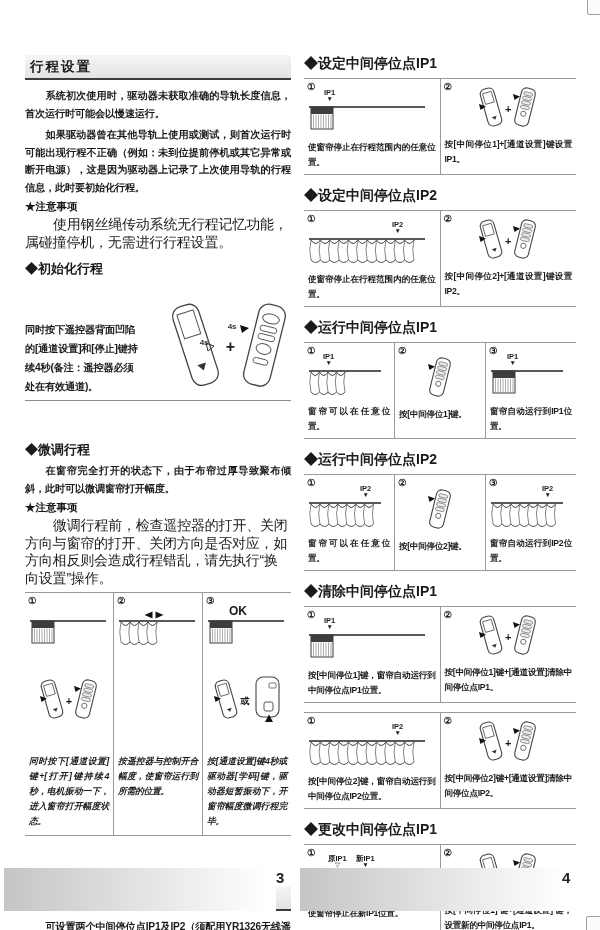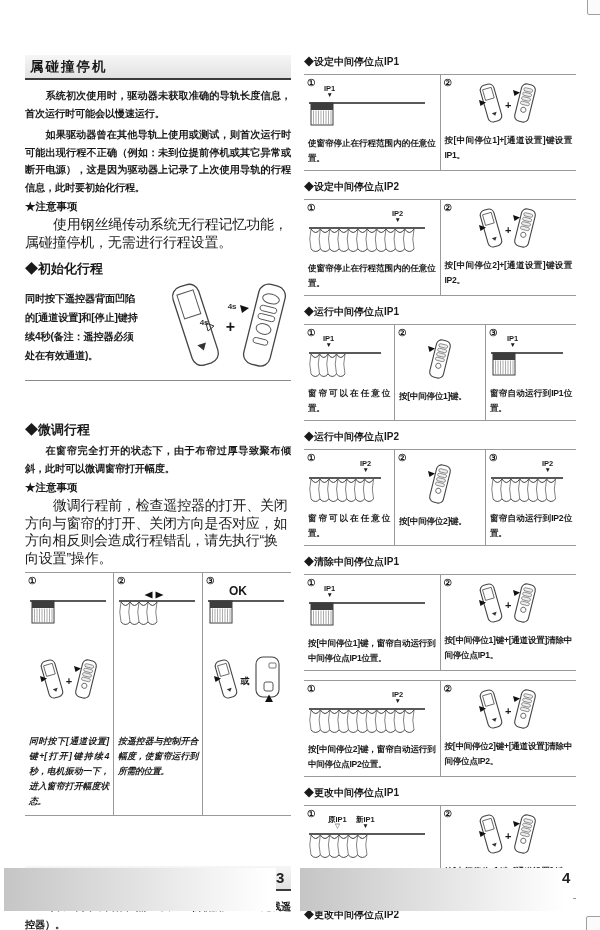--- a/index.html
+++ b/index.html
@@ -15,21 +15,21 @@
     padding:3px 5px 2px;letter-spacing:2px;}
   
   .para{font-size:10.2px;line-height:17.5px;font-weight:bold;margin:4px 0 0;
     text-indent:2em;letter-spacing:-0.2px;text-align:justify;}
   .note-label{font-size:10.5px;font-weight:bold;margin:4px 0 0;}
   .note-text{font-size:14px;line-height:17.5px;font-weight:normal;margin:2px 0 0;
     text-indent:2em;letter-spacing:-0.2px;}
   .sub-title{font-size:13px;font-weight:bold;margin:9px 0 0;}
 
   
-  .init-fig{display:flex;margin-top:0;align-items:center;gap:24px;}
+  .init-fig{display:flex;margin-top:20px;align-items:flex-end;gap:24px;}
   .init-text{width:152px;font-size:10.2px;line-height:19px;font-weight:bold;
     letter-spacing:-0.2px;}
   .init-remotes{flex:1;display:flex;align-items:center;justify-content:center;
     position:relative;height:98px;}
   .plus-big{font-size:16px;font-weight:bold;margin:0 2px;}
   .lbl-4s{position:absolute;font-size:8px;font-weight:bold;color:#333;}
   .divider{border-bottom:1.2px solid #8a8a8a;margin-top:4px;}
 
   
   .fig-table{display:flex;border-top:1px solid #9a9a9a;border-bottom:1px solid #9a9a9a;
@@ -51,42 +51,42 @@
     letter-spacing:-0.3px;text-align:justify;}
 
   
   .bigtable .cell{padding-bottom:6px;}
   .bigtable .midzone{height:100px;display:flex;align-items:center;justify-content:center;}
   .bigtable .ctext{font-size:8.8px;line-height:15px;font-style:italic;}
 
   
   .r-sec{margin-top:9px;}
   .r-sec:first-child{margin-top:55px;}
-  .r-title{font-size:10px;font-weight:bold;}
+  .r-title{font-size:14px;font-weight:bold;margin-top:12px;}
 
   
   .footbar{position:absolute;top:868px;height:43px;
     background:linear-gradient(90deg,#c5c5c5,#e9e9e9 60%,#ffffff 97%);}
   #foot3{left:4px;width:272px;}
   #foot4{left:300px;width:273px;}
   .pagenum{position:absolute;top:869px;font-size:15px;font-weight:bold;color:#222;}
   #pn3{left:276px;}
   #pn4{left:562px;}
 
   
   .corner{position:absolute;background:#fbfbfb;border:1px solid #9f9f9f;border-radius:2px;}
   #corner-tr{right:-3px;top:-3px;width:14px;height:16px;}
   #corner-br{right:-4px;bottom:-4px;width:16px;height:16px;}
 </style>
 </head>
 <body>
 
 <div class="page" id="page3">
 
-  <div class="sec-header" style="margin-top:55px">属碰撞停机</div>
+  <div class="sec-header" style="margin-top:55px">行程设置</div>
 
   <p class="para" style="margin-top:7px">系统初次使用时，驱动器未获取准确的导轨长度信息，首次运行时可能会以慢速运行。</p>
   <p class="para">如果驱动器曾在其他导轨上使用或测试，则首次运行时可能出现行程不正确（例如：未到位提前停机或其它异常或断开电源），这是因为驱动器上记录了上次使用导轨的行程信息，此时要初始化行程。</p>
 
   <div class="note-label">★注意事项</div>
   <p class="note-text">使用钢丝绳传动系统无行程记忆功能，属碰撞停机，无需进行行程设置。</p>
 
   <div class="sub-title">◆初始化行程</div>
 
   <div class="init-fig">
@@ -214,20 +214,21 @@
               <polygon points="1,20 8,22.5 2.5,26" fill="#111"></polygon>
             </svg></span>
         <span class="or-sep">或</span>
         <span><svg width="30" height="48" viewBox="0 0 30 48">
               <rect x="4" y="2" width="23" height="40" rx="7" fill="#fff" stroke="#444" stroke-width="1.1"></rect>
               <rect x="17" y="8" width="7" height="5" rx="1" fill="none" stroke="#555" stroke-width="0.8"></rect>
               <rect x="12" y="27" width="9" height="9" rx="2" fill="none" stroke="#444" stroke-width="0.9"></rect>
               <polygon points="13,47 21,47 17,39.5" fill="#111"></polygon>
             </svg></span>
       </div>
+      <div class="ctext">按[通道设置]键4秒或驱动器[学码]键，驱动器短暂振动下，开窗帘幅度微调行程完毕。</div>
     </div>
   </div>
 
   <div class="sec-header" style="margin-top:50px">微调行程前</div>
   <p class="para" style="margin-top:7px">可设置两个中间停位点IP1及IP2（须配用YR1326无线遥控器）。</p>
   <p class="para" style="margin-top:2px">IP1和IP2可分别设定、运行、清除、更改。</p>
 
 </div>
 
 <div class="page" id="page4">

